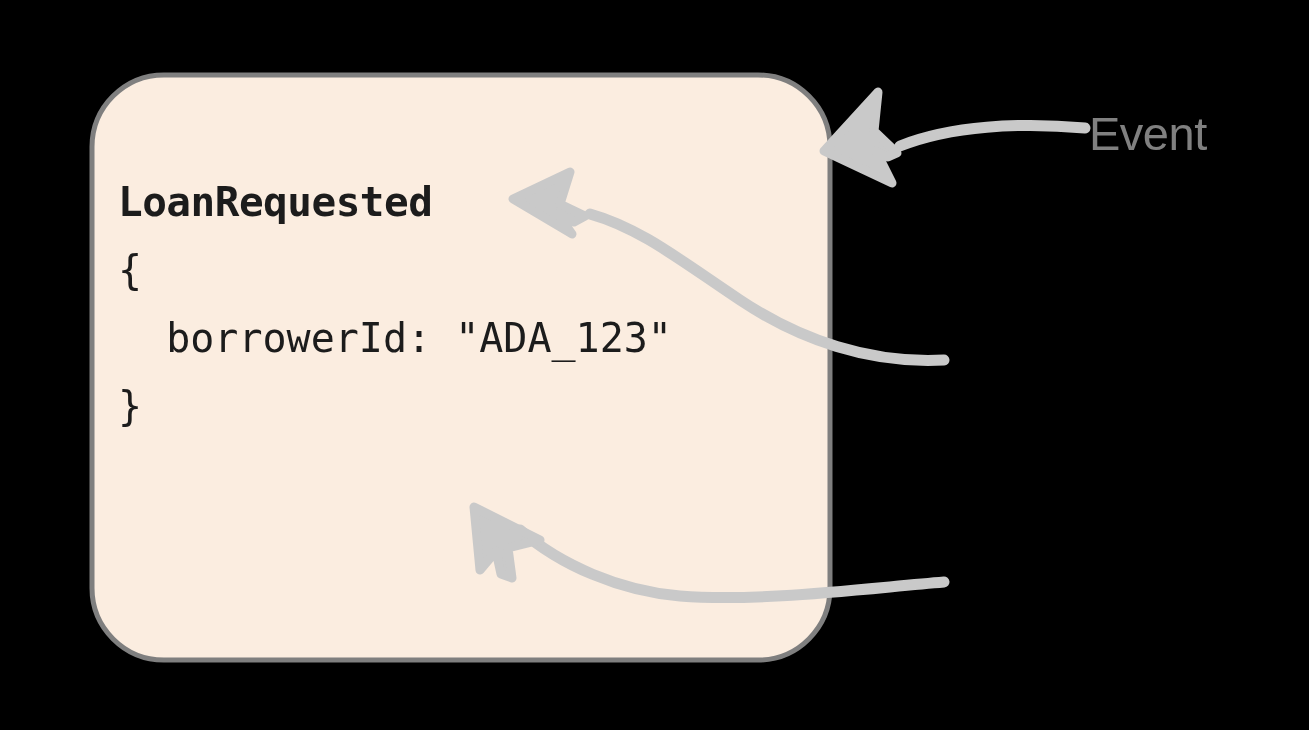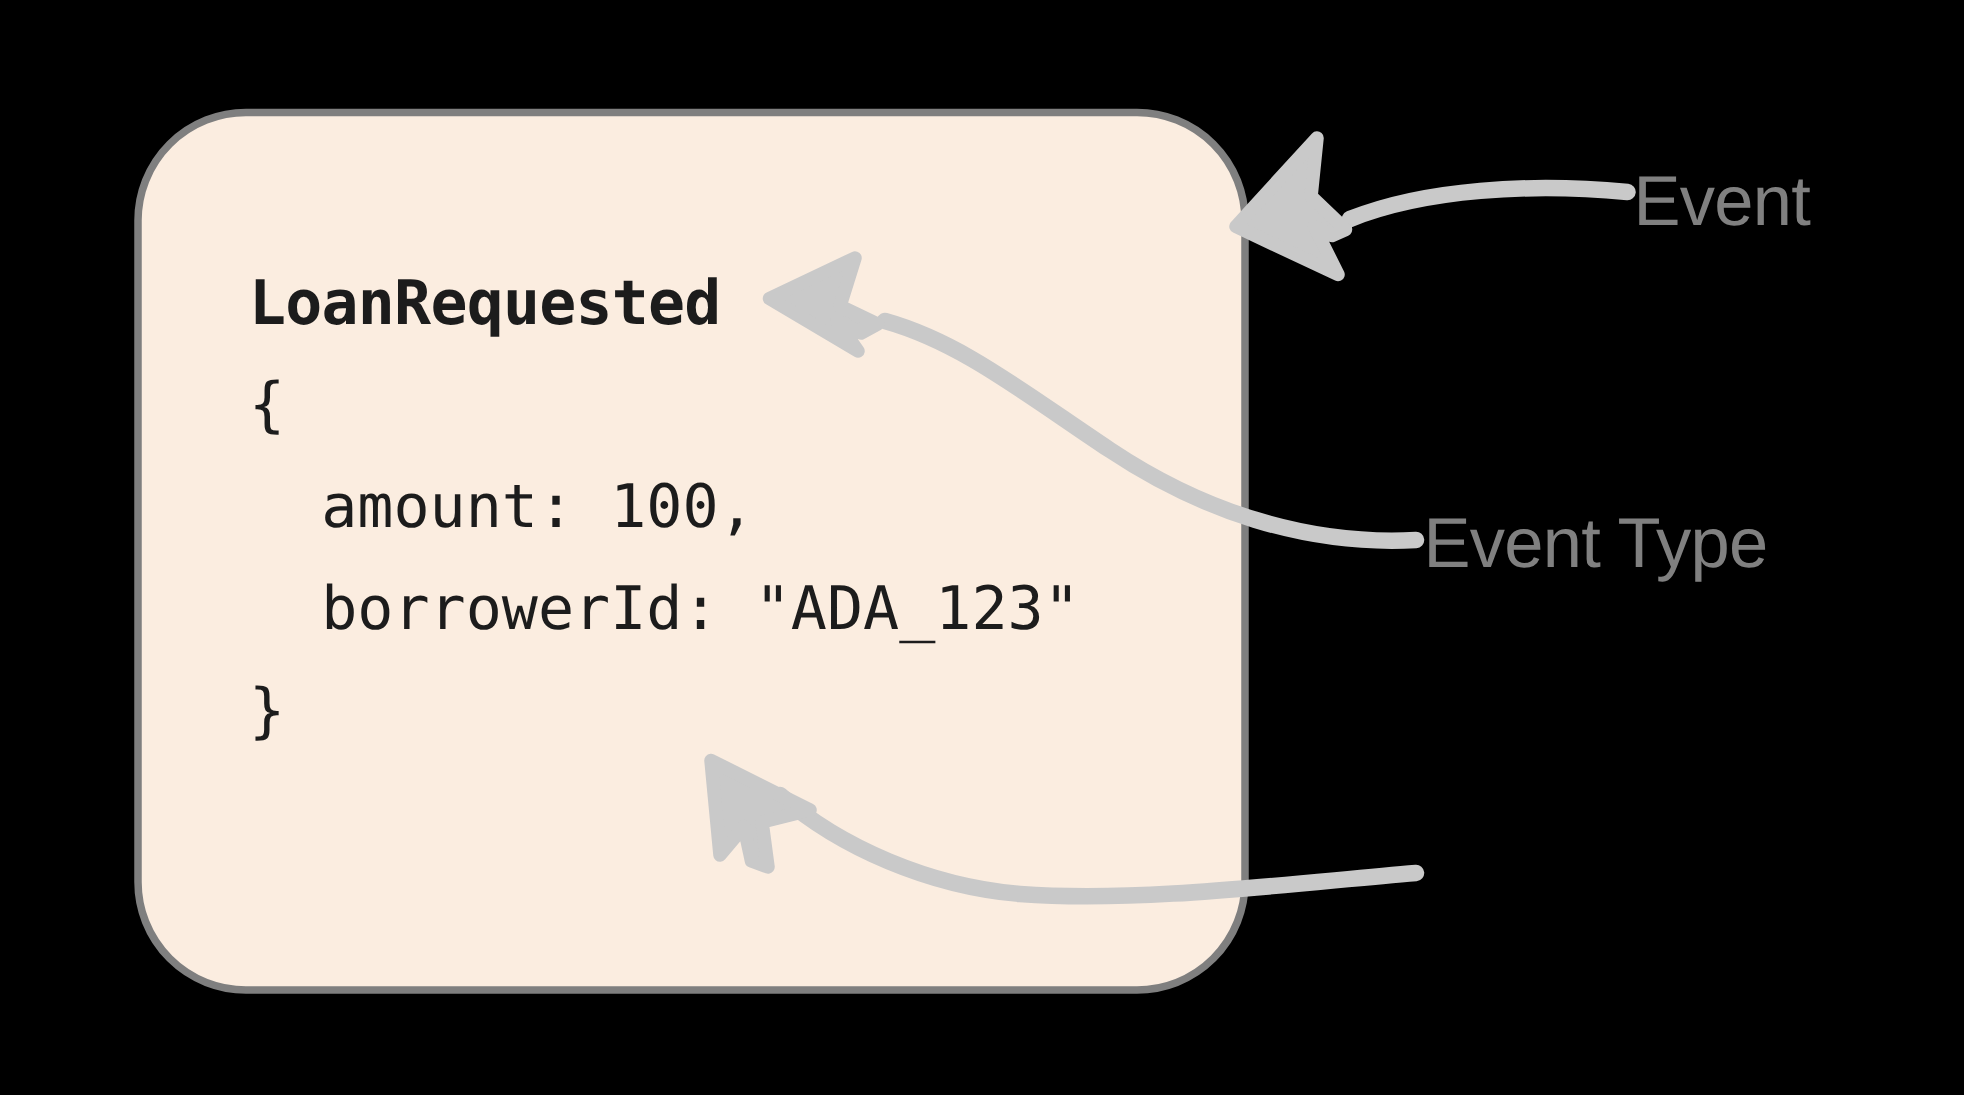--- a/index.html
+++ b/index.html
@@ -28,21 +28,20 @@
     height: 730px;
   }
   
   .code-layer {
     position: absolute;
     left: 118px;
     top: 168px;
     width: 700px;
     z-index: 3;
     pointer-events: none;
-    margin-left: 48px;
   }
   .code-line {
     font-family: "DejaVu Sans Mono", "Liberation Mono", monospace;
     font-size: 40px;
     line-height: 68px;
     color: #1c1c1c;
     white-space: pre;
     letter-spacing: 0px;
   }
   .code-line.title {
@@ -108,21 +107,19 @@
                L 496 551
                L 480 570
                Z" fill="#C9C9C9" stroke="#C9C9C9" stroke-width="9" stroke-linejoin="round" stroke-linecap="round"></path>
     </g>
 
   </svg>
 
   <div class="code-layer">
     <div class="code-line title">LoanRequested</div>
     <div class="code-line">{</div>
-    <div class="code-line">  amount: 100,</div>
     <div class="code-line">  borrowerId: "ADA_123"</div>
     <div class="code-line">}</div>
   </div>
 
   <div class="callout" id="label-event">Event</div>
-  <div class="callout" id="label-event-type">Event Type</div>
 
 </div>
 
 </body></html>

